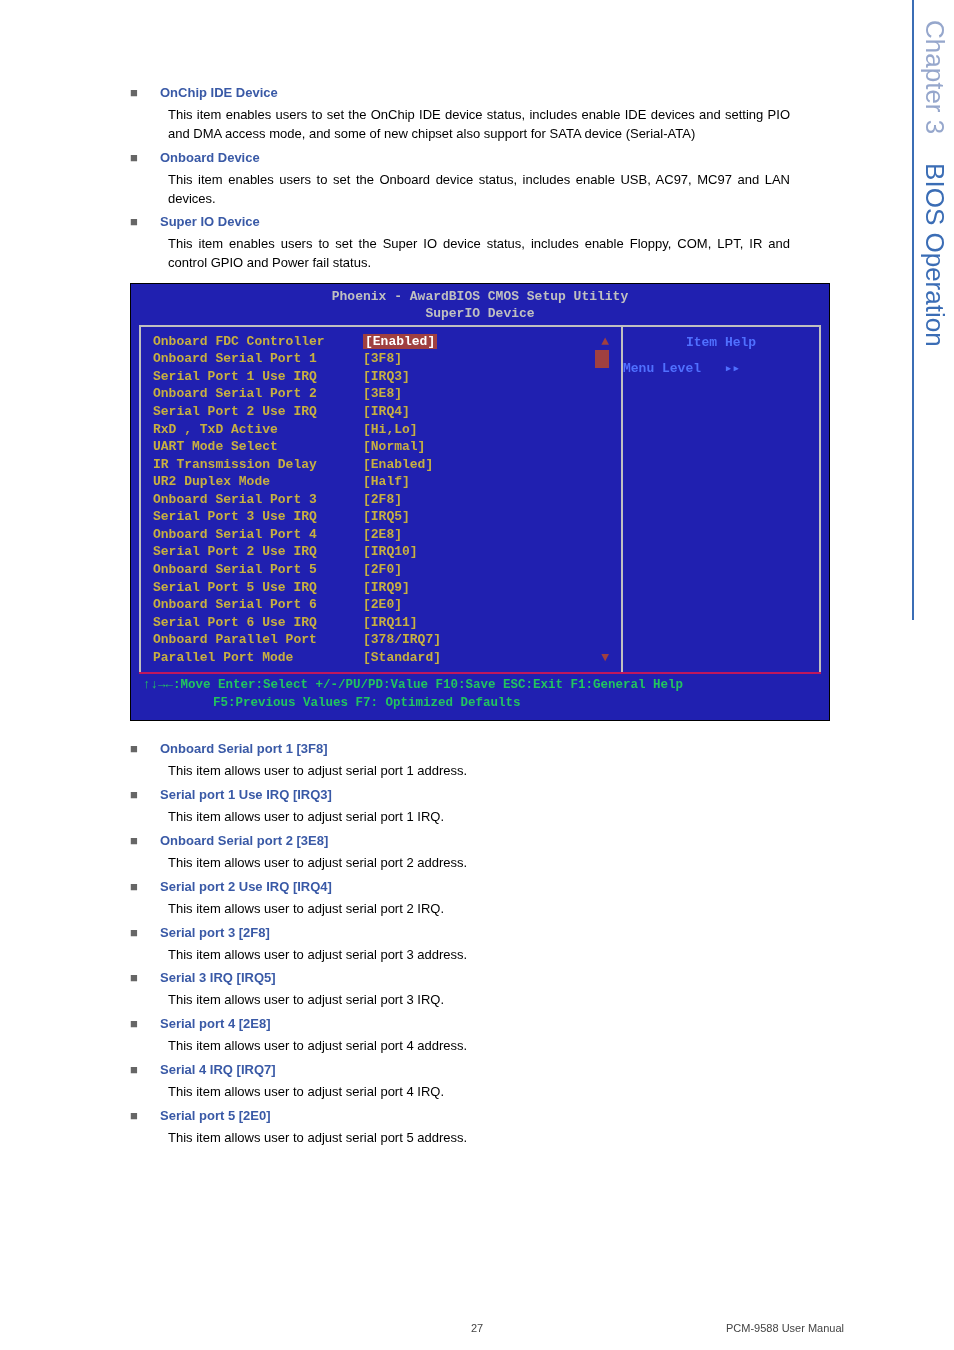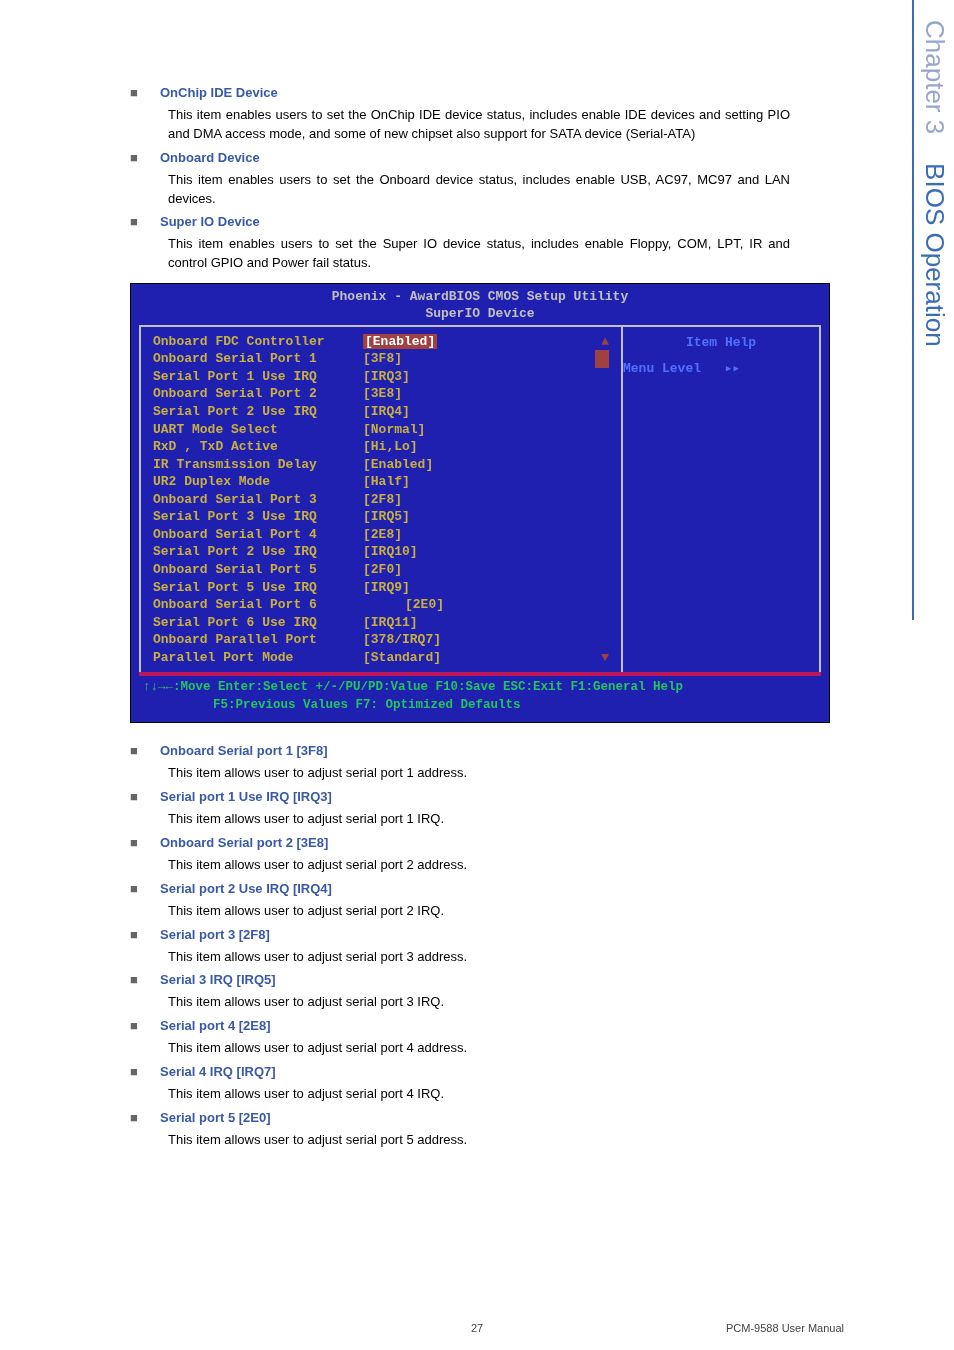--- a/index.html
+++ b/index.html
@@ -72,21 +72,21 @@
     text-align: center;
     color: #c0c0c0;
     padding: 5px 0 2px 0;
     font-weight: bold;
     line-height: 1.3;
   }
   .bios-inner {
     display: flex;
     margin: 0 8px;
     border-top: 2px solid #c0c0c0;
-    border-bottom: 4px solid #be185d;
+    border-bottom: 2px solid #be185d;
   }
   .bios-left {
     flex: 1;
     padding: 6px 12px;
     border-left: 2px solid #c0c0c0;
   }
   .bios-right {
     width: 200px;
     padding: 8px 0;
     border: 2px solid #c0c0c0;
@@ -205,30 +205,30 @@
             <span class="bios-label">Onboard Serial Port 2</span>
             <span style="flex: 1 1 0%;"><span class="bios-value">[3E8]</span></span>
             <span class="bios-scroll"></span>
           </div>
           <div class="bios-row">
             <span class="bios-label">Serial Port 2 Use IRQ</span>
             <span style="flex: 1 1 0%;"><span class="bios-value">[IRQ4]</span></span>
             <span class="bios-scroll"></span>
           </div>
           <div class="bios-row">
+            <span class="bios-label">RxD , TxD Active</span>
+            <span style="flex: 1 1 0%;"><span class="bios-value">[Hi,Lo]</span></span>
+            <span class="bios-scroll"></span>
+          </div>
+          <div class="bios-row">
             <span class="bios-label">UART Mode Select</span>
             <span style="flex: 1 1 0%;"><span class="bios-value">[Normal]</span></span>
             <span class="bios-scroll"></span>
           </div>
           <div class="bios-row">
-            <span class="bios-label">RxD , TxD Active</span>
-            <span style="flex: 1 1 0%;"><span class="bios-value">[Hi,Lo]</span></span>
-            <span class="bios-scroll"></span>
-          </div>
-          <div class="bios-row">
             <span class="bios-label">IR Transmission Delay</span>
             <span style="flex: 1 1 0%;"><span class="bios-value">[Enabled]</span></span>
             <span class="bios-scroll"></span>
           </div>
           <div class="bios-row">
             <span class="bios-label">UR2 Duplex Mode</span>
             <span style="flex: 1 1 0%;"><span class="bios-value">[Half]</span></span>
             <span class="bios-scroll"></span>
           </div>
           <div class="bios-row">
@@ -256,21 +256,21 @@
             <span style="flex: 1 1 0%;"><span class="bios-value">[2F0]</span></span>
             <span class="bios-scroll"></span>
           </div>
           <div class="bios-row">
             <span class="bios-label">Serial Port 5 Use IRQ</span>
             <span style="flex: 1 1 0%;"><span class="bios-value">[IRQ9]</span></span>
             <span class="bios-scroll"></span>
           </div>
           <div class="bios-row">
             <span class="bios-label">Onboard Serial Port 6</span>
-            <span style="flex: 1 1 0%; margin-left: 42px;"><span class="bios-value">[2E0]</span></span>
+            <span style="flex: 1 1 0%;"><span class="bios-value">[2E0]</span></span>
             <span class="bios-scroll"></span>
           </div>
           <div class="bios-row">
             <span class="bios-label">Serial Port 6 Use IRQ</span>
             <span style="flex: 1 1 0%;"><span class="bios-value">[IRQ11]</span></span>
             <span class="bios-scroll"></span>
           </div>
           <div class="bios-row">
             <span class="bios-label">Onboard Parallel Port</span>
             <span style="flex: 1 1 0%;"><span class="bios-value">[378/IRQ7]</span></span>

